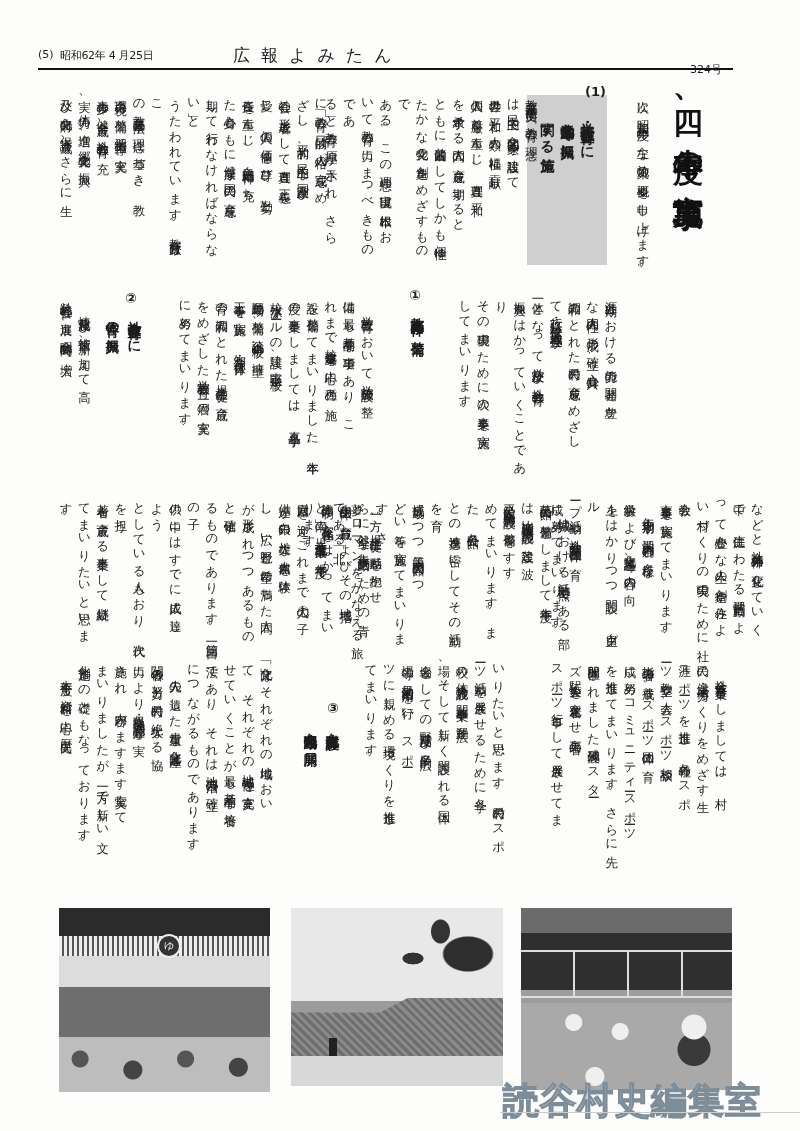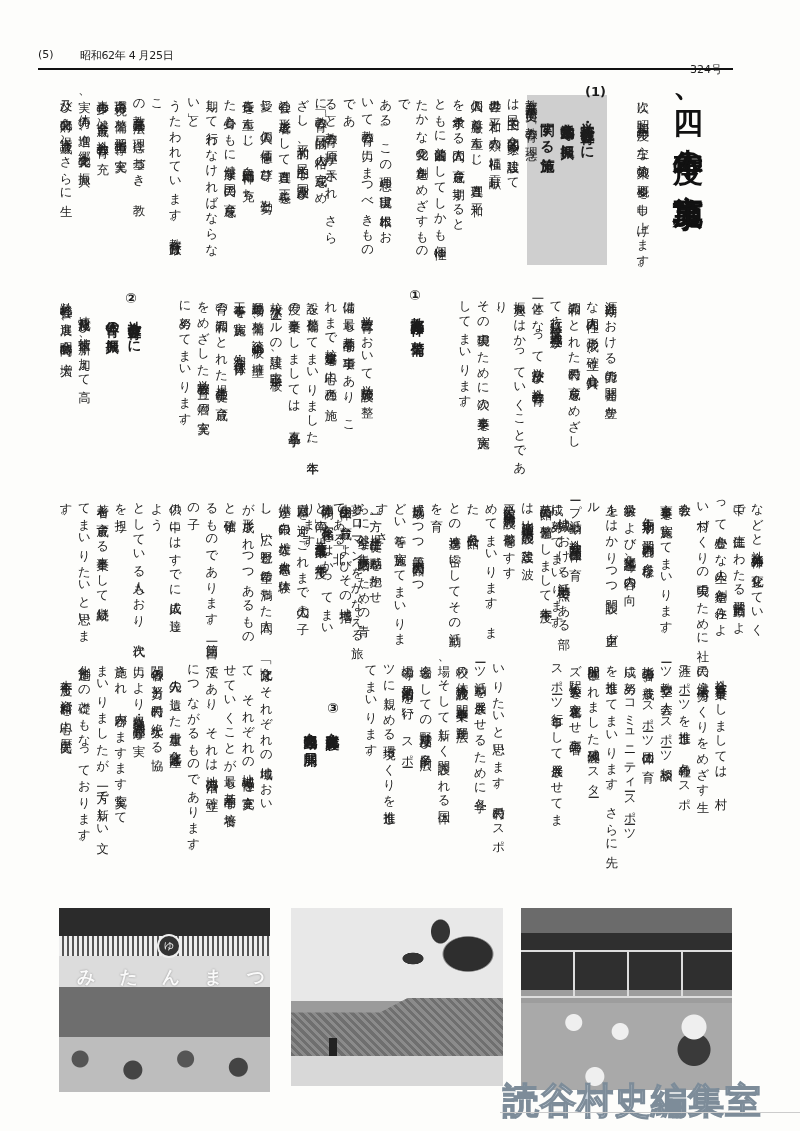--- a/index.html
+++ b/index.html
@@ -4,21 +4,21 @@
 <style>
   html, body { margin: 0; padding: 0; }
   body {
     width: 800px; height: 1131px; background: #fdfdfb; position: relative; overflow: hidden;
     font-family: "DejaVu Serif", "Liberation Serif", serif; color: #1c1c1c;
   }
   .header {
     position: absolute; left: 38px; top: 44px; width: 440px; height: 24px;
   }
   .hdr-issue { position: absolute; left: 0; top: 4px; font-family: "DejaVu Sans", sans-serif; font-size: 11px; }
-  .hdr-date { position: absolute; left: 22px; top: 4px; font-family: "DejaVu Sans", sans-serif; font-size: 11px; letter-spacing: -0.3px; margin-left: 20px; }
+  .hdr-date { position: absolute; left: 22px; top: 4px; font-family: "DejaVu Sans", sans-serif; font-size: 11px; letter-spacing: -0.3px; }
   .hdr-title { position: absolute; left: 195px; top: 0px; font-size: 17px; letter-spacing: 11px; white-space: nowrap; }
   .hdr-no { position: absolute; left: 690px; top: 62px; font-family: "DejaVu Sans", sans-serif; font-size: 11px; }
   .hdr-rule { position: absolute; left: 38px; top: 68px; width: 695px; height: 2px; background: #111; }
 
   .vt { writing-mode: vertical-rl; -webkit-writing-mode: vertical-rl; position: absolute; white-space: pre-line; }
   .body-text { font-size: 12.4px; line-height: 18.2px; letter-spacing: 1.55px; }
 
   .main-title {
     left: 668px; top: 88px; height: 320px; font-family: "DejaVu Sans", sans-serif; font-weight: bold;
     font-size: 30px; letter-spacing: 3px; line-height: 40px; color: #111;
@@ -77,20 +77,21 @@
     font-size: 36px; letter-spacing: 1px; color: #c4cfd9; -webkit-text-stroke: 1.2px #7d8c99; white-space: nowrap;
   }
   .footer-rule { position: absolute; left: 500px; top: 1112px; width: 300px; height: 1px; background: #ccc; }
 </style>
 </head>
 <body>
 
 <div class="header">
   <span class="hdr-issue">(5)</span>
   <span class="hdr-date">昭和62年 4 月25日</span>
+  <span class="hdr-title">広報よみたん</span>
 </div>
 <span class="hdr-no">324号</span>
 <div class="hdr-rule"></div>
 
 <div class="vt main-title">四、本年度の実施事項</div>
 <div class="vt lead">次に昭和六二年度の主な施策の概要を申し上げます。</div>
 
 <div class="sec1-box"></div>
 <span class="vt sec1-num">(1)</span>
 <div class="vt sec1-head">学校・社会教育並びに
@@ -213,21 +214,20 @@
 関係者の努力と村民の絶大なる協
 力により収集・発掘・調査等が実
 施され、内容がますます充実して
 まいりましたが、一方で新しい文
 化創造への礎ともなっております。
 　本年度も資料館を中心に歴史民</div>
 
 <div class="photo photo-festival">
   <div class="festival-banner"></div>
   <div class="festival-logo">ゆ</div>
-  <div class="festival-text">みたんまつ</div>
   <div class="festival-crowd"></div>
 </div>
 <div class="photo photo-castle">
   <div class="castle-tree"></div>
   <div class="castle-wall"></div>
   <div class="castle-gate"></div>
 </div>
 <div class="photo photo-pool">
   <div class="pool-fence"></div>
   <div class="pool-kids"></div>

